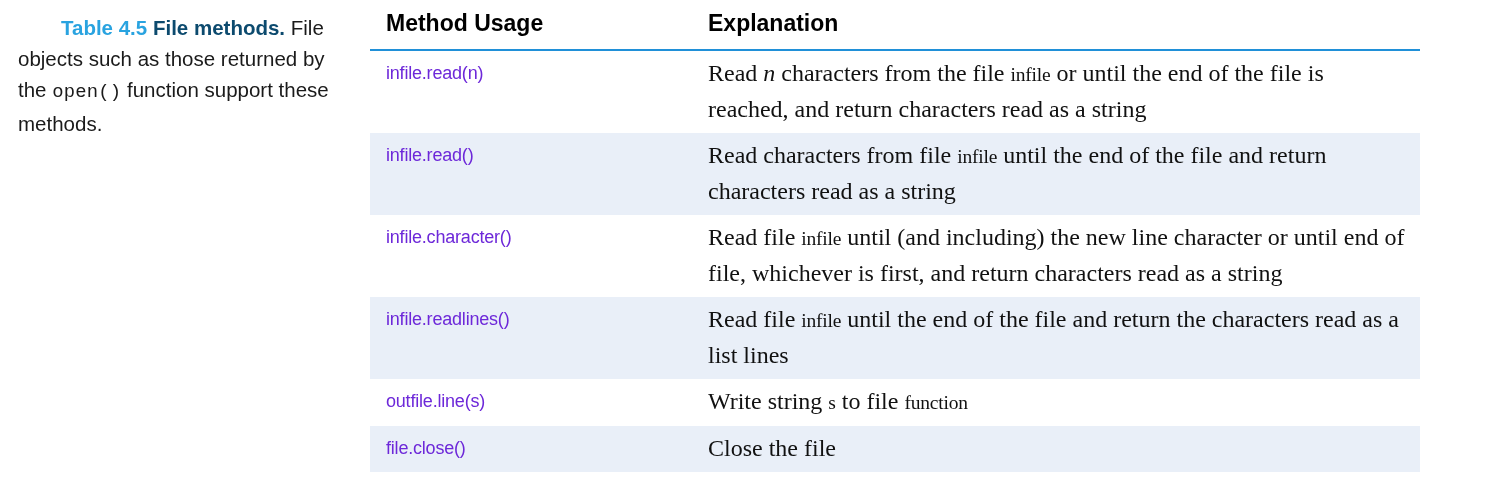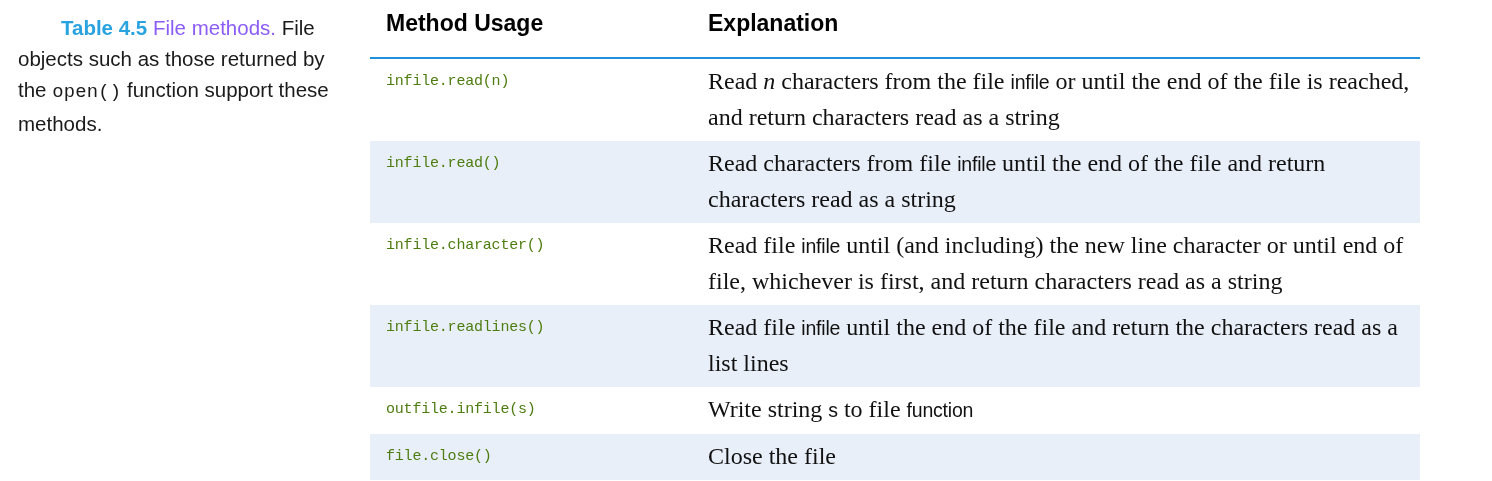--- a/index.html
+++ b/index.html
@@ -32,22 +32,22 @@
     font-size: 20.5px;
     line-height: 31px;
     color: #1a1a1a;
   }
   .caption-label {
     color: #29a3e0;
     font-weight: bold;
     margin-left: 43px;
   }
   .caption-title {
-    color: #8b5cf6;
-    font-weight: normal;
+    color: #0c4a6e;
+    font-weight: bold;
   }
   .caption-body {
     color: #1a1a1a;
     font-weight: normal;
     text-align: right;
   }
   .mono-inline {
     font-family: "Liberation Mono", "DejaVu Sans Mono", monospace;
     font-size: 0.92em;
     letter-spacing: 0.2px;
@@ -69,55 +69,55 @@
 
   table.methods col.c-usage { width: 322px; }
   table.methods col.c-expl  { width: 728px; }
 
   table.methods thead th {
     font-family: "Liberation Sans", sans-serif;
     font-size: 23px;
     font-weight: bold;
     color: #000000;
     text-align: left;
-    padding: 10px 0 20px 16px;
+    padding: 10px 0 12px 16px;
     border-bottom: 2px solid #2090d8;
     background: #ffffff;
     vertical-align: bottom;
   }
 
   table.methods tbody td {
     vertical-align: top;
     padding: 5px 10px 6px 16px;
     background: #ffffff;
   }
 
   table.methods tbody tr.stripe td {
     background: #e9eff8;
   }
 
   td.usage {
-    font-family: Liberation Mono, monospace;
-    font-size: 15px;
+    font-family: Liberation Sans, sans-serif;
+    font-size: 18px;
     line-height: 35px;
-    color: #4d7c0f;
+    color: #6d28d9;
     letter-spacing: -0.2px;
     white-space: nowrap;
   }
 
   td.expl {
     font-family: "Liberation Serif", serif;
     font-size: 24px;
     line-height: 35px;
     color: #111111;
     padding-left: 6px;
   }
 
   td.expl .mono-inline {
-    font-family: Liberation Sans, sans-serif;
+    font-family: Liberation Serif, serif;
     font-size: 19.5px;
     letter-spacing: -0.2px;
     text-align: right;
   }
   td.expl .ital {
     font-style: italic;
   }
 </style>
 </head>
 <body>
@@ -152,21 +152,21 @@
           </tr>
           <tr>
             <td class="usage">infile.character()</td>
             <td class="expl"><span>Read file </span><span class="mono-inline">infile</span><span> until (and including) the new line character or until end of file, whichever is first, and return characters read as a string</span></td>
           </tr>
           <tr class="stripe">
             <td class="usage">infile.readlines()</td>
             <td class="expl"><span>Read file </span><span class="mono-inline">infile</span><span> until the end of the file and return the characters read as a list lines</span></td>
           </tr>
           <tr>
-            <td class="usage">outfile.infile(s)</td>
+            <td class="usage">outfile.line(s)</td>
             <td class="expl"><span>Write string </span><span class="mono-inline">s</span><span> to file </span><span class="mono-inline">function</span></td>
           </tr>
           <tr class="stripe">
             <td class="usage">file.close()</td>
             <td class="expl"><span>Close the file</span></td>
           </tr>
         </tbody>
     </table>
 
   </div>

